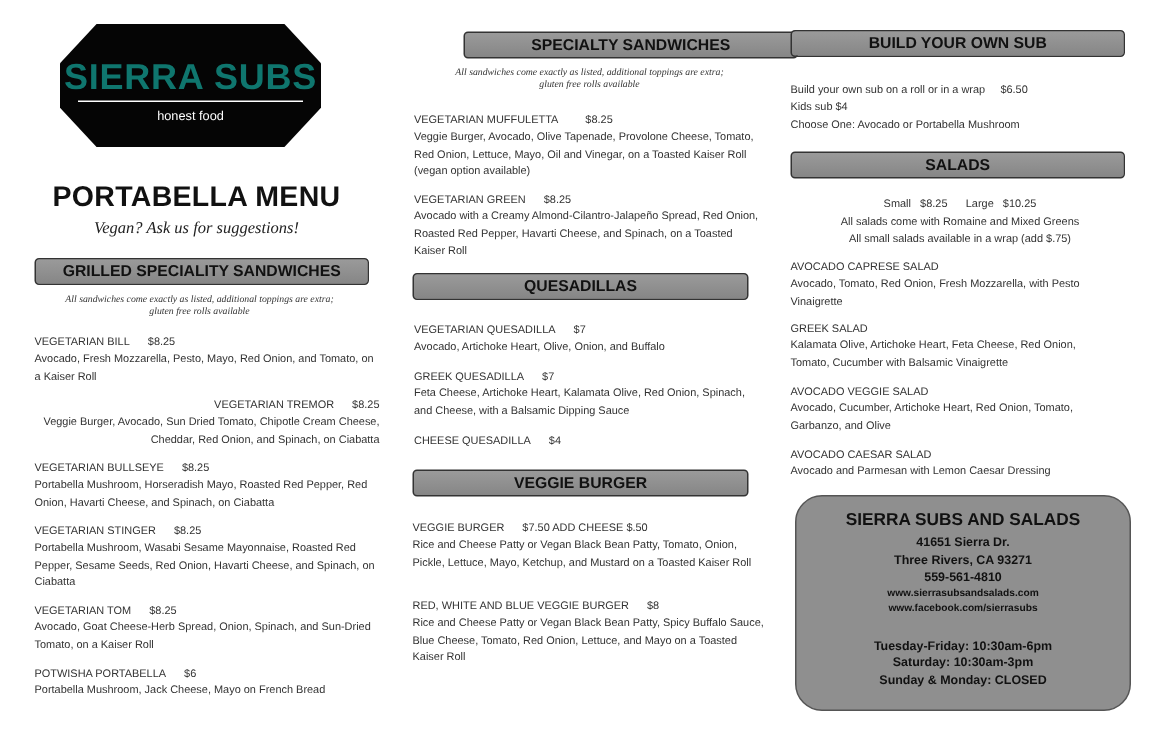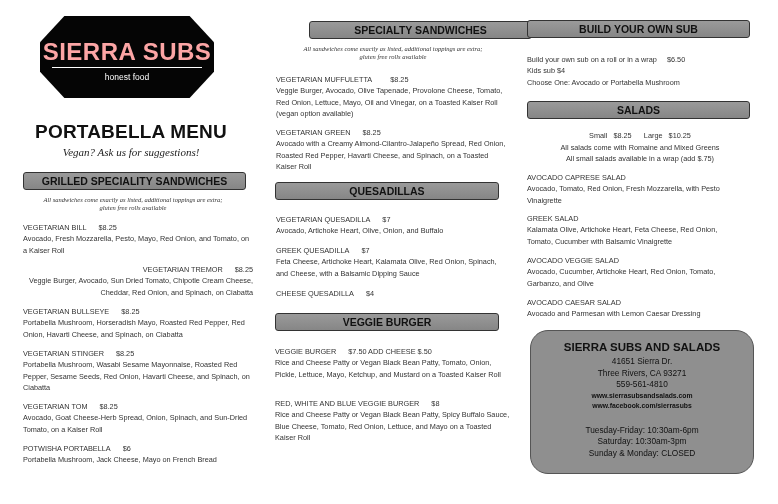--- a/index.html
+++ b/index.html
@@ -7,21 +7,21 @@
   body { font-family: "Liberation Sans", sans-serif; color: #222; position: relative; }
 
   .logo {
     position: absolute; left: 40px; top: 16px; width: 174px; height: 82px;
     background: #050505;
     clip-path: polygon(14% 0, 86% 0, 100% 32%, 100% 68%, 86% 100%, 14% 100%, 0 68%, 0 32%);
     border-radius: 6px;
   }
   .logo-title {
     position: absolute; left: 0; right: 0; top: 22px; text-align: center;
-    color: #fca5a5; font-weight: bold; font-size: 24px; letter-spacing: 0.5px;
+    color: #0f766e; font-weight: bold; font-size: 24px; letter-spacing: 0.5px;
   }
   .logo-line { position: absolute; left: 12px; right: 12px; top: 51px; height: 1px; background: #fff; }
   .logo-tag { position: absolute; left: 0; right: 0; top: 56px; text-align: center; color: #fff; font-size: 8.5px; }
 
   .menu-title {
     position: absolute; left: 0; width: 262px; top: 121px; text-align: center;
     font-size: 19px; font-weight: bold; color: #111; letter-spacing: 0.2px;
   }
   .menu-sub {
     position: absolute; left: 0; width: 262px; top: 146px; text-align: center;
@@ -46,21 +46,21 @@
   .item .desc { display: block; }
 
   .center-lines { position: absolute; text-align: center; font-size: 7.3px; line-height: 11.5px; color: #333; }
 
   .info-card {
     position: absolute; left: 530px; top: 330px; width: 224px; height: 144px;
     background: #8f8f8f; border: 1px solid #555; border-radius: 18px;
     text-align: center; color: #111;
   }
   .info-card .biz { margin-top: 10px; font-size: 11.5px; font-weight: bold; }
-  .info-card .line { font-size: 8.3px; font-weight: normal; line-height: 11.5px; }
+  .info-card .line { font-size: 8.3px; font-weight: bold; line-height: 11.5px; }
   .info-card .url { font-size: 6.8px; font-weight: bold; line-height: 10.5px; }
   .info-card .gap { height: 13px; }
   .watermark {
     position: absolute; left: 18px; top: 86px; font-size: 22px; color: rgba(255,255,255,0.35);
     letter-spacing: 1px; font-family: "DejaVu Sans", sans-serif;
   }
 </style>
 </head>
 <body>
 

